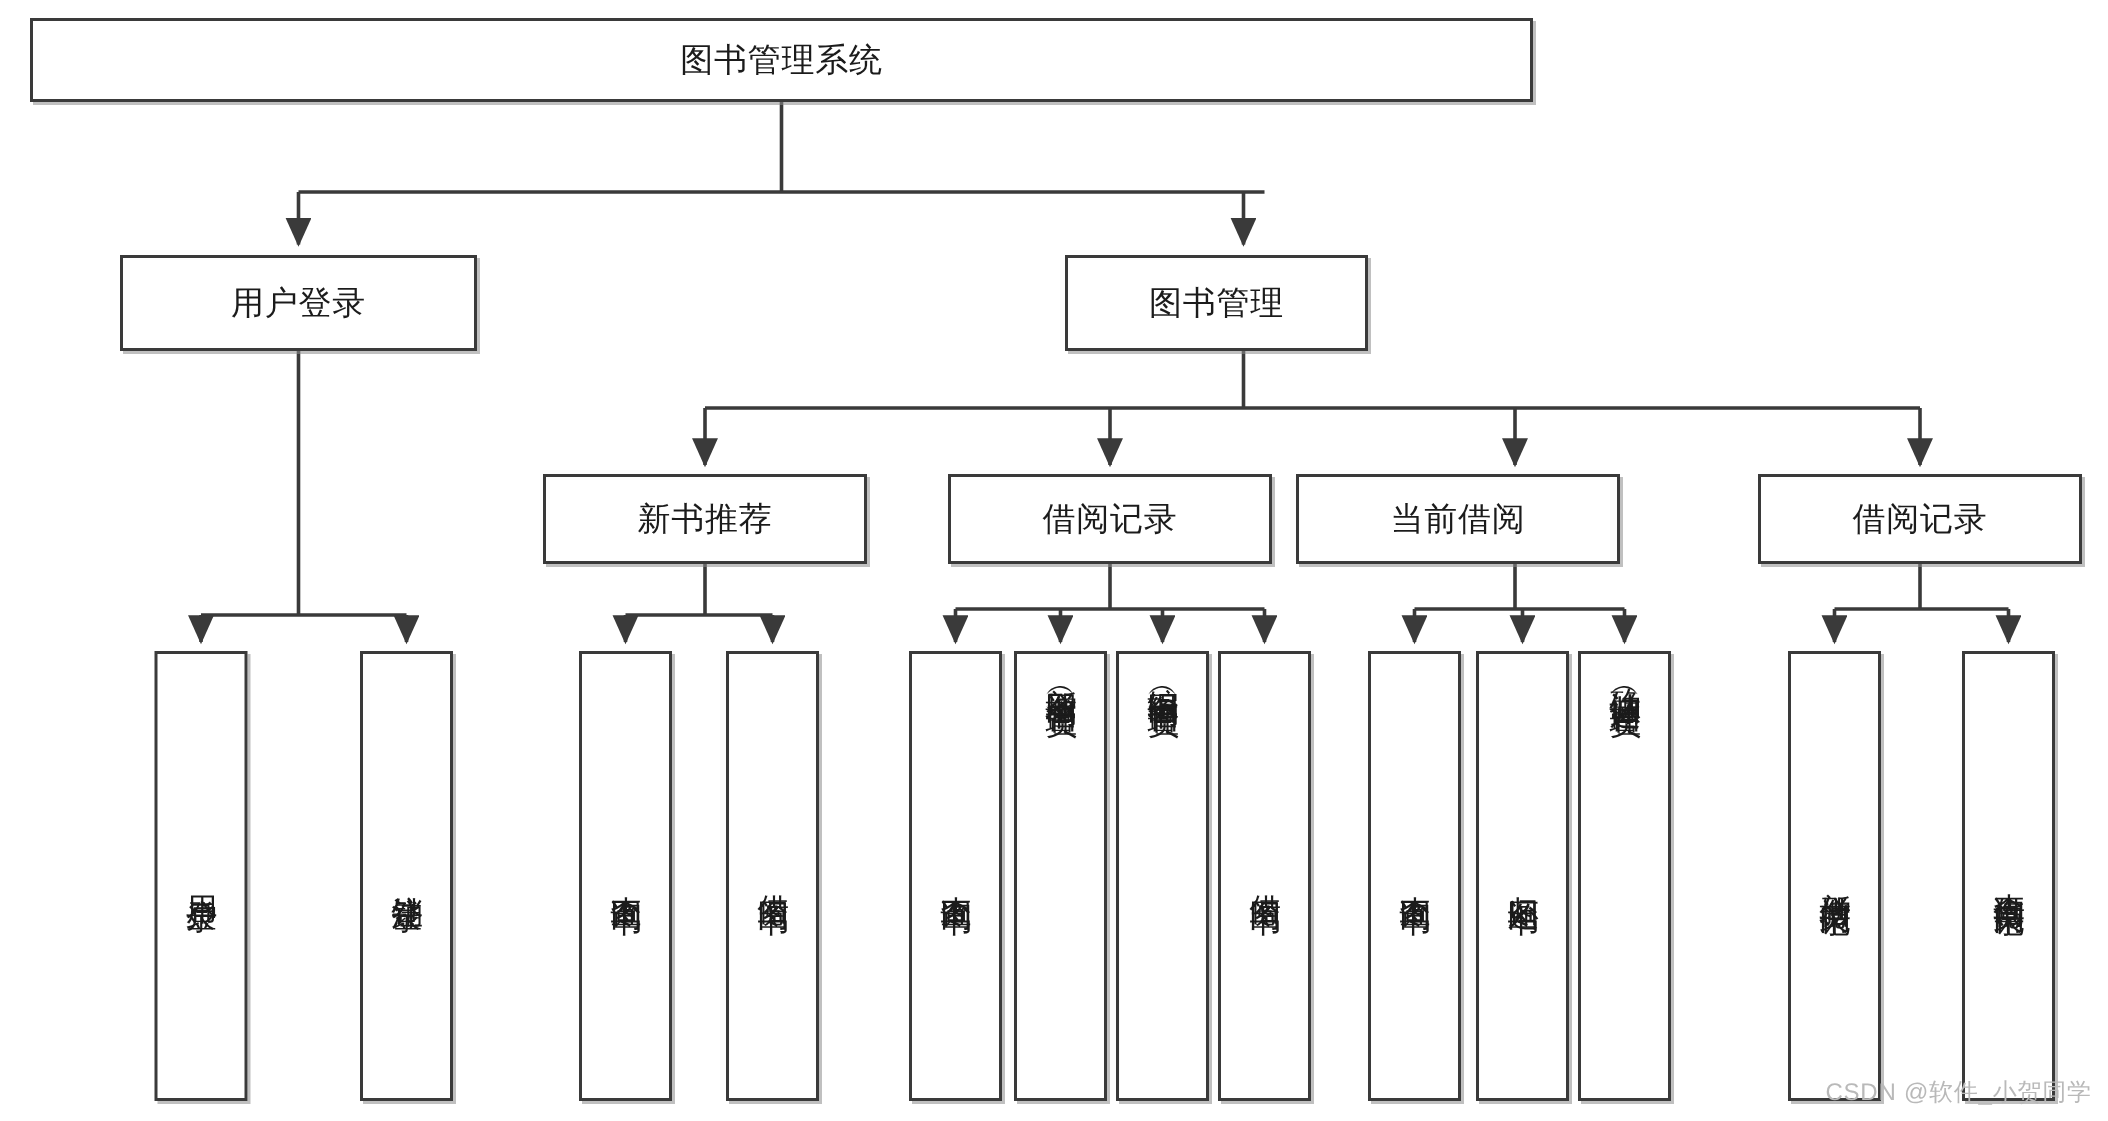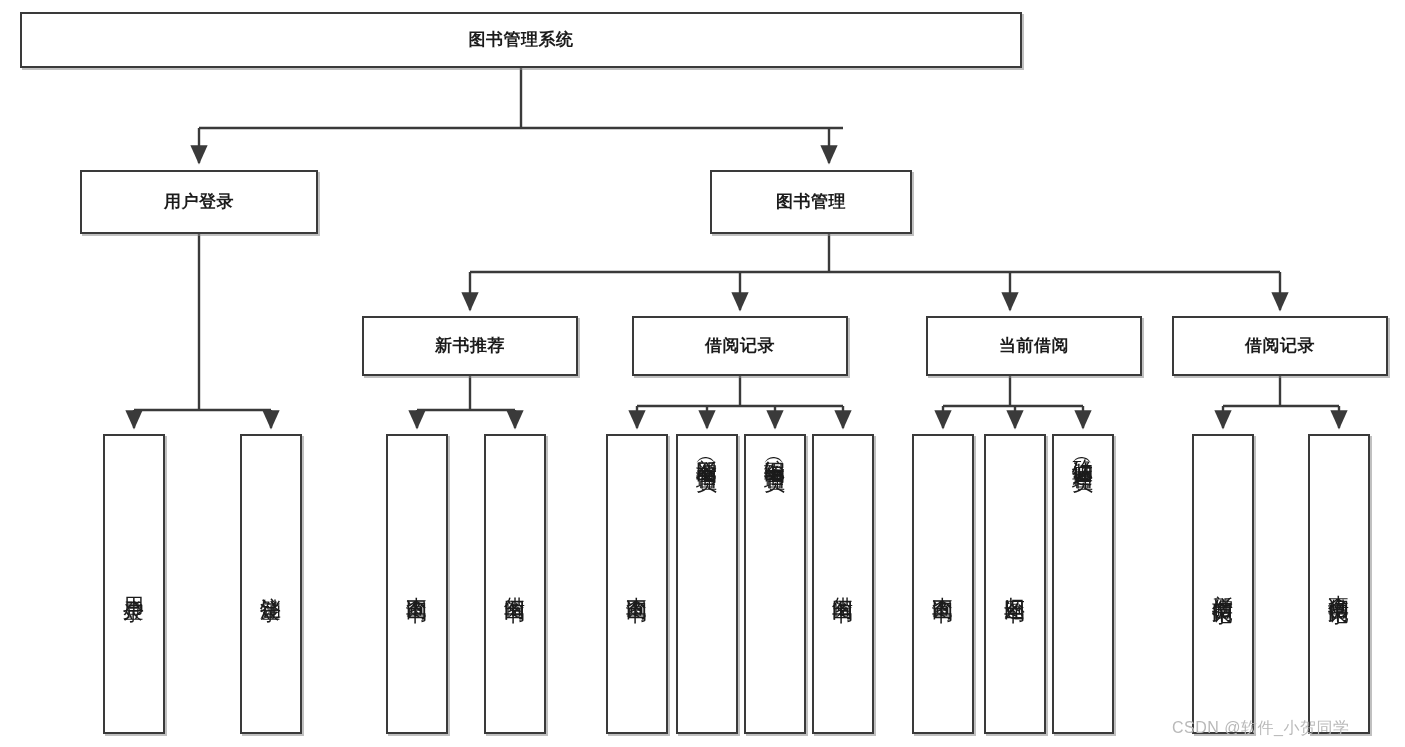--- a/index.html
+++ b/index.html
@@ -36,22 +36,21 @@
     justify-content: center;
     color: #1b1b1b;
   }
   .node .label {
     text-align: center;
     line-height: 1.12;
     letter-spacing: 0.5px;
   }
   .node.horizontal .label {
     writing-mode: horizontal-tb;
-    font-size: 17px;
-    font-weight: bold;
+    font-size: 22px;
   }
   .node.vertical {
     align-items: flex-start;
     justify-content: center;
     padding-top: 6px;
   }
   .node.vertical .label {
     writing-mode: vertical-rl;
     text-orientation: upright;
     font-size: 21px;
@@ -148,21 +147,21 @@
   <div class="node horizontal" style="left:710px;top:170px;width:202px;height:64px;">
     <span class="label">图书管理</span>
   </div>
 
   <div class="node horizontal" style="left:362px;top:316px;width:216px;height:60px;">
     <span class="label">新书推荐</span>
   </div>
   <div class="node horizontal" style="left:632px;top:316px;width:216px;height:60px;">
     <span class="label">借阅记录</span>
   </div>
-  <div class="node horizontal" style="left:926px;top:316px;width:216px;height:60px;">
+  <div class="node horizontal" style="left:864px;top:316px;width:216px;height:60px;">
     <span class="label">当前借阅</span>
   </div>
   <div class="node horizontal" style="left:1172px;top:316px;width:216px;height:60px;align-items:center;">
     <span class="label">借阅记录</span>
   </div>
 
   <div class="node vertical centered" style="left:103px;top:434px;width:62px;height:300px;">
     <span class="label">用户登录</span>
   </div>
   <div class="node vertical centered" style="left:240px;top:434px;width:62px;height:300px;">
@@ -199,15 +198,15 @@
     <span class="label">确认归还（管理员）</span>
   </div>
 
   <div class="node vertical centered" style="left:1192px;top:434px;width:62px;height:300px;">
     <span class="label">新增借阅记录</span>
   </div>
   <div class="node vertical centered" style="left:1308px;top:434px;width:62px;height:300px;">
     <span class="label">查询借阅记录</span>
   </div>
 
-  <div class="watermark" style="left:1172px;top:718px;">CSDN @软件_小贺同学</div>
+  <div class="watermark" style="left:1217px;top:718px;">CSDN @软件_小贺同学</div>
 
 </div>
 
 </body></html>

